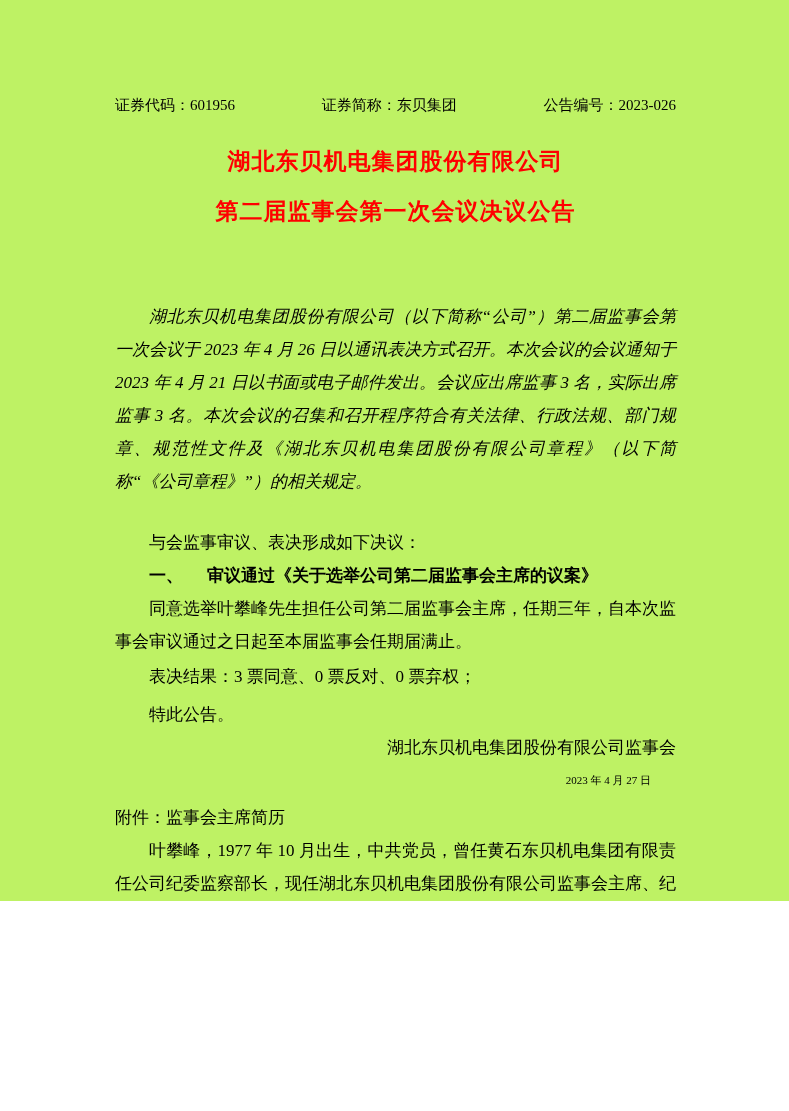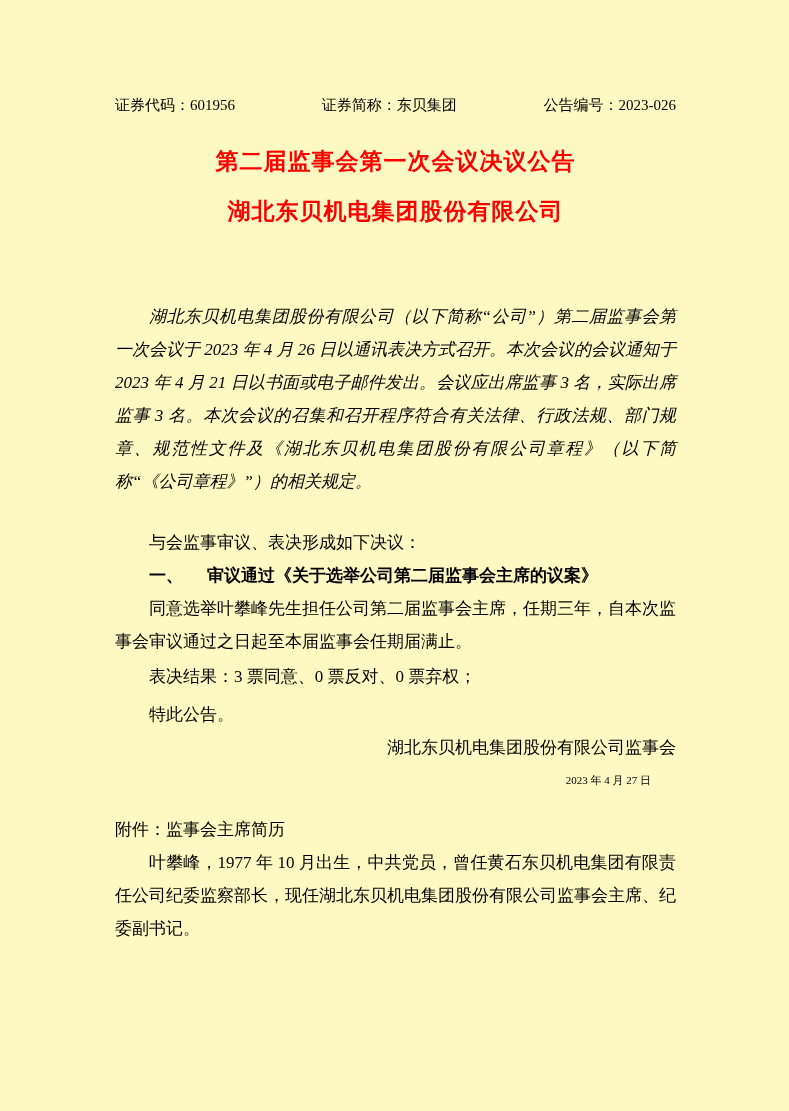--- a/index.html
+++ b/index.html
@@ -1,21 +1,21 @@
 <!DOCTYPE html>
 <html><head>
 <meta charset="utf-8">
 <style>
   * { margin: 0; padding: 0; box-sizing: border-box; }
   html, body { background: #ffffff; }
   .page {
     position: relative;
     width: 789px;
-    height: 1111px;
-    background: #fef9c3;
+    height: 901px;
+    background: #bef264;
     color: #000000;
     font-family: "Liberation Serif", "DejaVu Serif", serif;
     overflow: hidden;
   }
   .content {
     padding: 95px 113px 0 115px;
   }
   .doc-header {
     display: flex;
     justify-content: space-between;
@@ -64,40 +64,40 @@
     font-size: 17px;
     line-height: 33px;
   }
   .sign-date {
     text-align: right;
     padding-right: 25px;
     font-size: 11px;
     line-height: 33px;
   }
   .attachment-label {
-    margin-top: 16px;
+    margin-top: 4px;
     font-size: 17px;
     line-height: 33px;
   }
 </style>
 </head>
 <body>
 
 <div class="page">
   <div class="content">
 
     <div class="doc-header">
       <span><span>证券代码：</span><span>601956</span></span>
       <span><span>证券简称：</span><span>东贝集团</span></span>
       <span><span>公告编号：</span><span>2023-026</span></span>
     </div>
 
     <div class="doc-title" style="color: rgb(255, 0, 0);">
+      <div class="title-line">湖北东贝机电集团股份有限公司</div>
       <div class="title-line">第二届监事会第一次会议决议公告</div>
-      <div class="title-line">湖北东贝机电集团股份有限公司</div>
     </div>
 
 
     <p class="para para-main">湖北东贝机电集团股份有限公司（以下简称“公司”）第二届监事会第一次会议于 2023 年 4 月 26 日以通讯表决方式召开。本次会议的会议通知于 2023 年 4 月 21 日以书面或电子邮件发出。会议应出席监事 3 名，实际出席监事 3 名。本次会议的召集和召开程序符合有关法律、行政法规、部门规章、规范性文件及《湖北东贝机电集团股份有限公司章程》（以下简称“《公司章程》”）的相关规定。</p>
 
     <p class="para para-intro">与会监事审议、表决形成如下决议：</p>
 
     <p class="resolution-heading">
       <span class="res-number">一、</span><span>审议通过《关于选举公司第二届监事会主席的议案》</span>
     </p>

